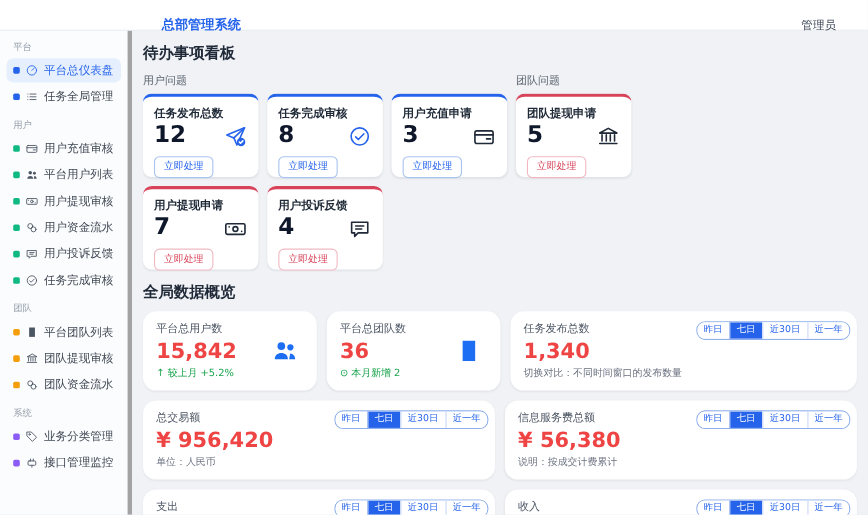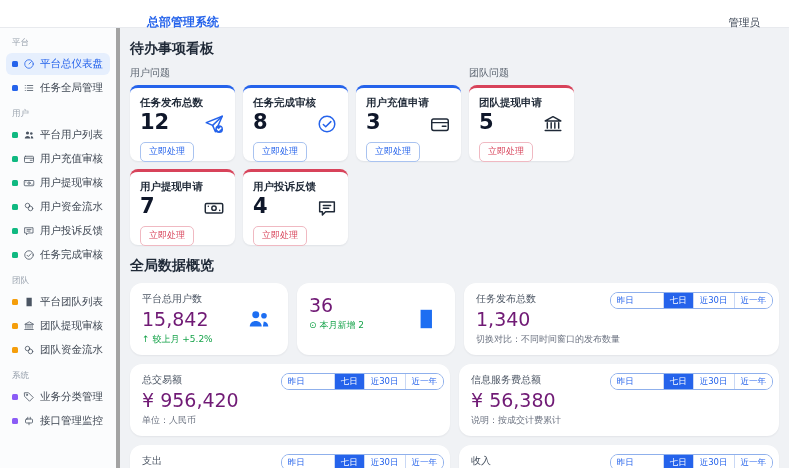--- a/index.html
+++ b/index.html
@@ -49,31 +49,31 @@
   .tc-btn{font-size:9px;padding:2.5px 8px;border-radius:5px;background:#fff;border:1px solid #a9c3f0;
     color:#2563eb;cursor:pointer;font-family:inherit;}
   .todo-card.acc-red .tc-btn{color:#d8435a;border-color:#f0b9c2;}
 
   .stats-row{display:grid;gap:9px;margin-bottom:9px;}
   .stats-row.r0{grid-template-columns:158px 158px 1fr;}
   .stats-row.r1,.stats-row.r2{grid-template-columns:1fr 1fr;}
   .stat-card{position:relative;background:#fff;border-radius:12px;box-shadow:0 1px 2px rgba(15,23,42,.06);
     padding:9px 12px;min-height:64px;box-sizing:border-box;}
   .sc-title{font-size:10px;color:#4b5563;}
-  .sc-value{font-size:19px;font-weight:400;color:#701a75;margin:2px 0 3px;}
+  .sc-value{font-size:19px;font-weight:700;color:#ef4444;margin:2px 0 3px;}
   .sc-note{font-size:9px;color:#6b7280;}
   .sc-note.pos{color:#16a34a;}
   .sc-icon{position:absolute;right:16px;top:50%;transform:translateY(-50%);width:26px;height:26px;color:#1d6ef2;}
 
   .range{position:absolute;top:9px;right:6px;display:inline-flex;border:1px solid #8fb0ec;border-radius:8px;
     overflow:hidden;background:#fff;}
   .range-btn{font-size:8.5px;line-height:1;padding:3px 6px;color:#2563eb;background:#fff;border:none;
     border-left:1px solid #c9d8f5;cursor:pointer;font-family:inherit;white-space:nowrap;}
   .range-btn:first-child{border-left:none;}
-  .range-btn.on{background:#2563eb;color:#fff;margin-left:23px;}
+  .range-btn.on{background:#2563eb;color:#fff;}
 </style>
 </head>
 <body>
 
 <div class="app" data-name="app-root">
   <header data-name="header">
     <div class="brand" data-name="brand">
       <span class="icon" data-name="app-logo-icon"></span>
       <span data-name="app-title">总部管理系统</span>
     </div>
@@ -102,39 +102,39 @@
           <span class="icon " data-name="list-icon">
             <svg viewBox="0 0 24 24" fill="none" stroke="currentColor" stroke-width="1.6" stroke-linecap="round" stroke-linejoin="round">
               <path d="M8.5 7h11M8.5 12h11M8.5 17h11M4.5 7h.2M4.5 12h.2M4.5 17h.2"></path>
             </svg>
           </span>
           <span data-name="sidebar-item-label">任务全局管理</span>
         </div>
         <div class="side-sec" data-name="sidebar-section-label">用户</div>
         <div class="side-item" data-name="sidebar-item">
           <span class="dot" style="background:#10b981" data-name="section-color-dot"></span>
+          <span class="icon " data-name="wallet-icon">
+            <svg viewBox="0 0 24 24" fill="none" stroke="currentColor" stroke-width="1.6" stroke-linecap="round" stroke-linejoin="round">
+              <rect x="3" y="6.5" width="18" height="12.5" rx="2"></rect>
+              <path d="M3 10.5h18M14.5 14.5h4"></path>
+            </svg>
+          </span>
+          <span data-name="sidebar-item-label">用户充值审核</span>
+        </div>
+        <div class="side-item" data-name="sidebar-item">
+          <span class="dot" style="background:#10b981" data-name="section-color-dot"></span>
           <span class="icon " data-name="users-icon">
             <svg viewBox="0 0 24 24" fill="none" stroke="currentColor" stroke-width="1.6" stroke-linecap="round" stroke-linejoin="round">
               <circle cx="9" cy="8" r="3.2" fill="currentColor" stroke="none"></circle>
               <path d="M3.5 19c0-3.3 2.4-5.2 5.5-5.2s5.5 1.9 5.5 5.2z" fill="currentColor" stroke="none"></path>
               <circle cx="16.6" cy="9" r="2.6" fill="currentColor" stroke="none"></circle>
               <path d="M15.6 19h5c0-2.8-1.8-4.6-4.2-4.8z" fill="currentColor" stroke="none"></path>
             </svg>
           </span>
           <span data-name="sidebar-item-label">平台用户列表</span>
-        </div>
-        <div class="side-item" data-name="sidebar-item">
-          <span class="dot" style="background:#10b981" data-name="section-color-dot"></span>
-          <span class="icon " data-name="wallet-icon">
-            <svg viewBox="0 0 24 24" fill="none" stroke="currentColor" stroke-width="1.6" stroke-linecap="round" stroke-linejoin="round">
-              <rect x="3" y="6.5" width="18" height="12.5" rx="2"></rect>
-              <path d="M3 10.5h18M14.5 14.5h4"></path>
-            </svg>
-          </span>
-          <span data-name="sidebar-item-label">用户充值审核</span>
         </div>
         <div class="side-item" data-name="sidebar-item">
           <span class="dot" style="background:#10b981" data-name="section-color-dot"></span>
           <span class="icon " data-name="cash-icon">
             <svg viewBox="0 0 24 24" fill="none" stroke="currentColor" stroke-width="1.6" stroke-linecap="round" stroke-linejoin="round">
               <rect x="2.5" y="7" width="19" height="10.5" rx="1.5"></rect>
               <circle cx="12" cy="12.2" r="2.4"></circle>
               <path d="M5.8 10v.2M18.2 14.5v.2"></path>
             </svg>
           </span>
@@ -287,20 +287,21 @@
               <span class="icon sc-icon" data-name="users-icon">
                 <svg viewBox="0 0 24 24" fill="none" stroke="currentColor" stroke-width="1.6" stroke-linecap="round" stroke-linejoin="round">
                   <circle cx="9" cy="8" r="3.2" fill="currentColor" stroke="none"></circle>
                   <path d="M3.5 19c0-3.3 2.4-5.2 5.5-5.2s5.5 1.9 5.5 5.2z" fill="currentColor" stroke="none"></path>
                   <circle cx="16.6" cy="9" r="2.6" fill="currentColor" stroke="none"></circle>
                   <path d="M15.6 19h5c0-2.8-1.8-4.6-4.2-4.8z" fill="currentColor" stroke="none"></path>
                 </svg>
               </span>
             </div>
             <div class="stat-card" data-name="stat-card">
+              <div class="sc-title" data-name="stat-title">平台总团队数</div>
               <div class="sc-value" data-name="stat-value">36</div>
               <div class="sc-note pos" data-name="stat-note">⊙ 本月新增 2</div>
               <span class="icon sc-icon" data-name="flag-solid-icon">
                 <svg viewBox="0 0 24 24" fill="none" stroke="currentColor" stroke-width="1.6" stroke-linecap="round" stroke-linejoin="round">
                   <rect x="7" y="3.5" width="10.5" height="17" fill="currentColor" stroke="none"></rect>
                 </svg>
               </span>
             </div>
             <div class="stat-card" data-name="stat-card">
               <div class="sc-title" data-name="stat-title">任务发布总数</div>

